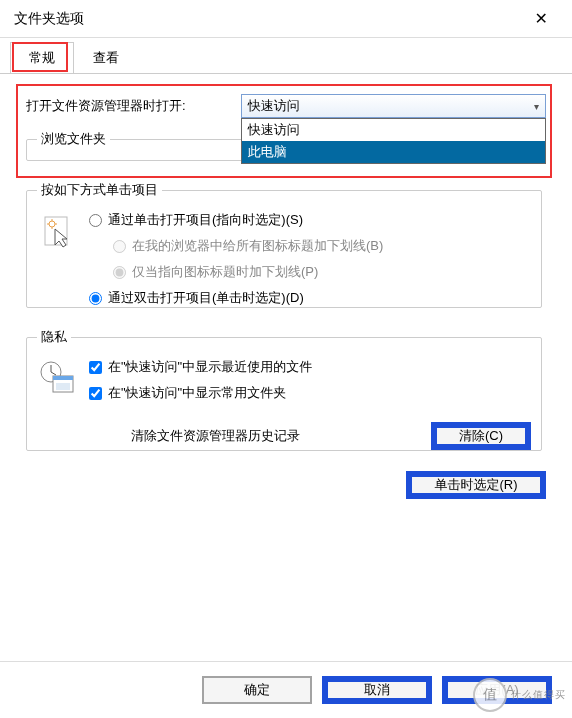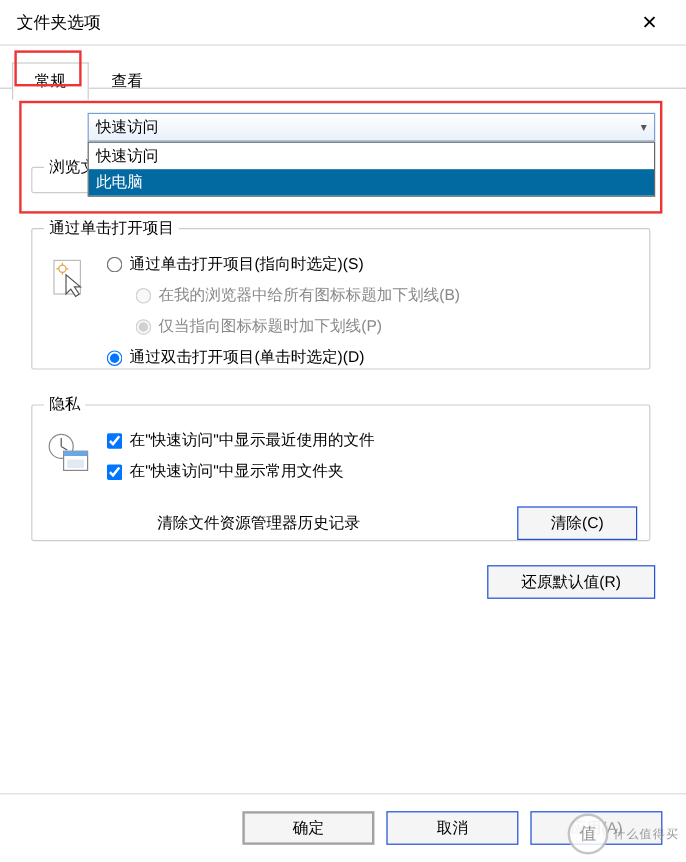--- a/index.html
+++ b/index.html
@@ -1,21 +1,21 @@
 <!DOCTYPE html>
 <html><head>
 <meta charset="utf-8">
 <style>
 * { box-sizing: border-box; font-family: "Microsoft YaHei", "Segoe UI", sans-serif; font-size: 13px; }
 body { margin: 0; background: #fff; width: 572px; height: 718px; overflow: hidden; position: relative; }
 .titlebar { height: 38px; display: flex; align-items: center; justify-content: space-between; padding: 0 14px; border-bottom: 1px solid #ddd; }
 .titlebar .title { font-size: 14px; }
 .closebtn { font-size: 16px; cursor: pointer; padding: 4px 10px; }
 .tabs { display: flex; border-bottom: 1px solid #ccc; padding: 0 10px; margin-top: 4px; position: relative; }
-.tab { padding: 6px 18px; cursor: pointer; border: 1px solid transparent; border-bottom: none; position: relative; top: 10px; }
+.tab { padding: 6px 18px; cursor: pointer; border: 1px solid transparent; border-bottom: none; position: relative; top: 0; }
 .tab.active { border-color: #ccc; background: #fff; }
 .hl-tab { position: absolute; border: 2px solid #e33; left: 12px; top: 42px; width: 56px; height: 30px; pointer-events: none; z-index: 5; }
 .content { padding: 20px 26px 10px 26px; }
 .row1 { display: flex; align-items: center; gap: 8px; margin-bottom: 12px; position: relative; }
 .hl-row { position: absolute; border: 2px solid #e33; left: 16px; top: 84px; width: 536px; height: 94px; pointer-events: none; z-index: 5; }
 .combo-wrap { position: relative; flex: 1; margin-left: 47px; }
 .combo { width: 100%; height: 24px; border: 1px solid #7a9fd4; background: linear-gradient(#fff,#e8f0fa); display: flex; align-items: center; padding: 0 6px; justify-content: space-between; cursor: pointer; }
 .combo .arrow { font-size: 10px; color: #555; }
 .dropdown { position: absolute; top: 24px; left: 0; right: 0; border: 1px solid #666; background: #fff; z-index: 10; }
 .dropdown div { padding: 2px 6px; cursor: pointer; }
@@ -23,21 +23,21 @@
 fieldset { border: 1px solid #ccc; border-radius: 2px; margin: 0 4px 20px 0; padding: 12px 10px 0 10px; }
 legend { padding: 0 4px; }
 .fs-body { display: flex; gap: 12px; align-items: flex-start; }
 .icon-box { width: 40px; height: 40px; flex-shrink: 0; }
 .opts { display: flex; flex-direction: column; gap: 8px; }
 .opt { display: flex; align-items: center; gap: 6px; }
 .opt input { margin: 0; }
 .opt.sub { margin-left: 24px; color: #888; }
 .opt.sub input { accent-color: #999; }
 .clear-row { display: flex; justify-content: space-between; align-items: center; margin-top: 12px; margin-left: 42px; }
-.btn { min-width: 100px; height: 28px; border: 1px solid #1d4ed8; background: #f5f5f5; cursor: pointer; display: inline-flex; align-items: center; justify-content: center; }
+.btn { min-width: 100px; height: 28px; border: 6px solid #1d4ed8; background: #f5f5f5; cursor: pointer; display: inline-flex; align-items: center; justify-content: center; }
 .btn.primary { border: 2px solid #a3a3a3; }
 .restore-row { display: flex; justify-content: flex-end; margin: 6px 0 10px 0; }
 .dlg-btns { border-top: 1px solid #ddd; padding: 14px 20px; display: flex; justify-content: flex-end; gap: 10px; position: absolute; bottom: 0; left: 0; right: 0; background: #fff; }
 .btn.disabled { color: #999; }
 .watermark { position: absolute; right: 6px; bottom: 6px; display: flex; align-items: center; gap: 4px; opacity: 0.85; z-index: 20; }
 .wm-circle { width: 34px; height: 34px; border-radius: 50%; border: 2px solid #bbb; display: flex; align-items: center; justify-content: center; font-size: 14px; color: #888; background: #fff; }
 .wm-text { font-size: 10px; color: #888; letter-spacing: 1px; }
 svg { display: block; }
 </style>
 </head>
@@ -52,38 +52,39 @@
 <div class="tabs">
   <div class="tab active">常规</div>
   <div class="tab">查看</div>
 </div>
 
 <div class="hl-row"></div>
 
 <div class="content">
 
   <div class="row1">
+    <span>打开文件资源管理器时打开:</span>
     <div class="combo-wrap">
       <div class="combo">
         <span>快速访问</span>
         <span class="arrow">▾</span>
       </div>
       <div class="dropdown">
         <div>快速访问</div>
         <div class="sel">此电脑</div>
       </div>
     </div>
   </div>
 
   <fieldset>
     <legend>浏览文件夹</legend>
   </fieldset>
 
   <fieldset>
-    <legend>通过单击打开项目</legend>
+    <legend>按如下方式单击项目</legend>
     <div class="fs-body">
       <div class="icon-box">
         <svg viewBox="0 0 40 40">
             <rect x="8" y="6" width="22" height="28" fill="#fff" stroke="#bbb"></rect>
             <path d="M18 18 L18 34 L22 30 L26 36 L29 34 L25 28 L30 28 Z" fill="#fff" stroke="#555"></path>
             <circle cx="15" cy="13" r="3" fill="none" stroke="#e8a04a"></circle>
             <line x1="15" y1="8" x2="15" y2="10" stroke="#e8a04a"></line>
             <line x1="15" y1="16" x2="15" y2="18" stroke="#e8a04a"></line>
             <line x1="10" y1="13" x2="12" y2="13" stroke="#e8a04a"></line>
             <line x1="18" y1="13" x2="20" y2="13" stroke="#e8a04a"></line>
@@ -134,21 +135,21 @@
         </label>
         <div class="clear-row">
           <span>清除文件资源管理器历史记录</span>
           <button class="btn">清除(C)</button>
         </div>
       </div>
     </div>
   </fieldset>
 
   <div class="restore-row">
-    <button class="btn" style="min-width:140px">还原默认值(R)</button>
+    <button class="btn" style="min-width:140px">单击时选定(R)</button>
   </div>
 
 </div>
 
 <div class="dlg-btns">
   <button class="btn primary" style="min-width:110px">确定</button>
   <button class="btn" style="min-width:110px">取消</button>
   <button class="btn disabled" style="min-width:110px">应用(A)</button>
 </div>
 

